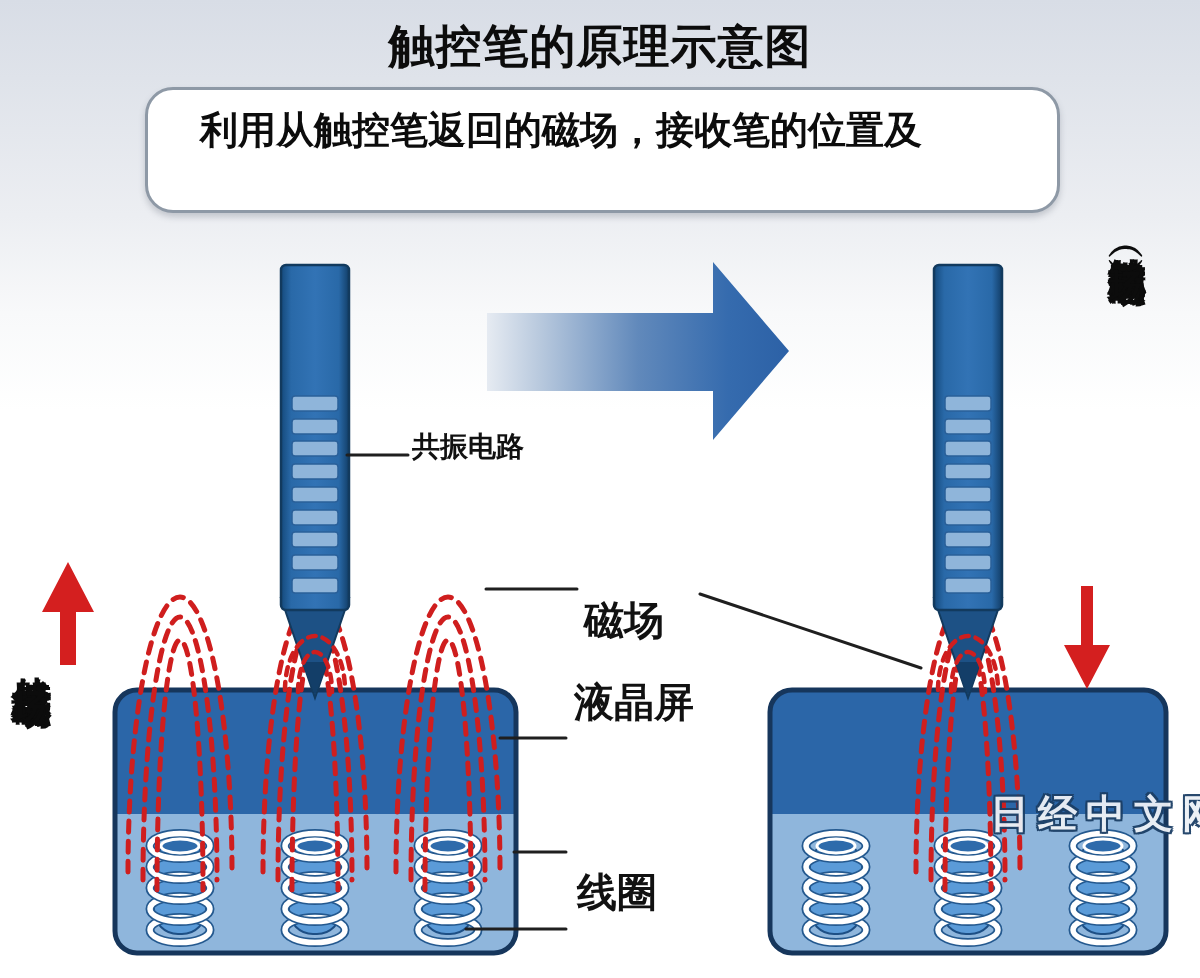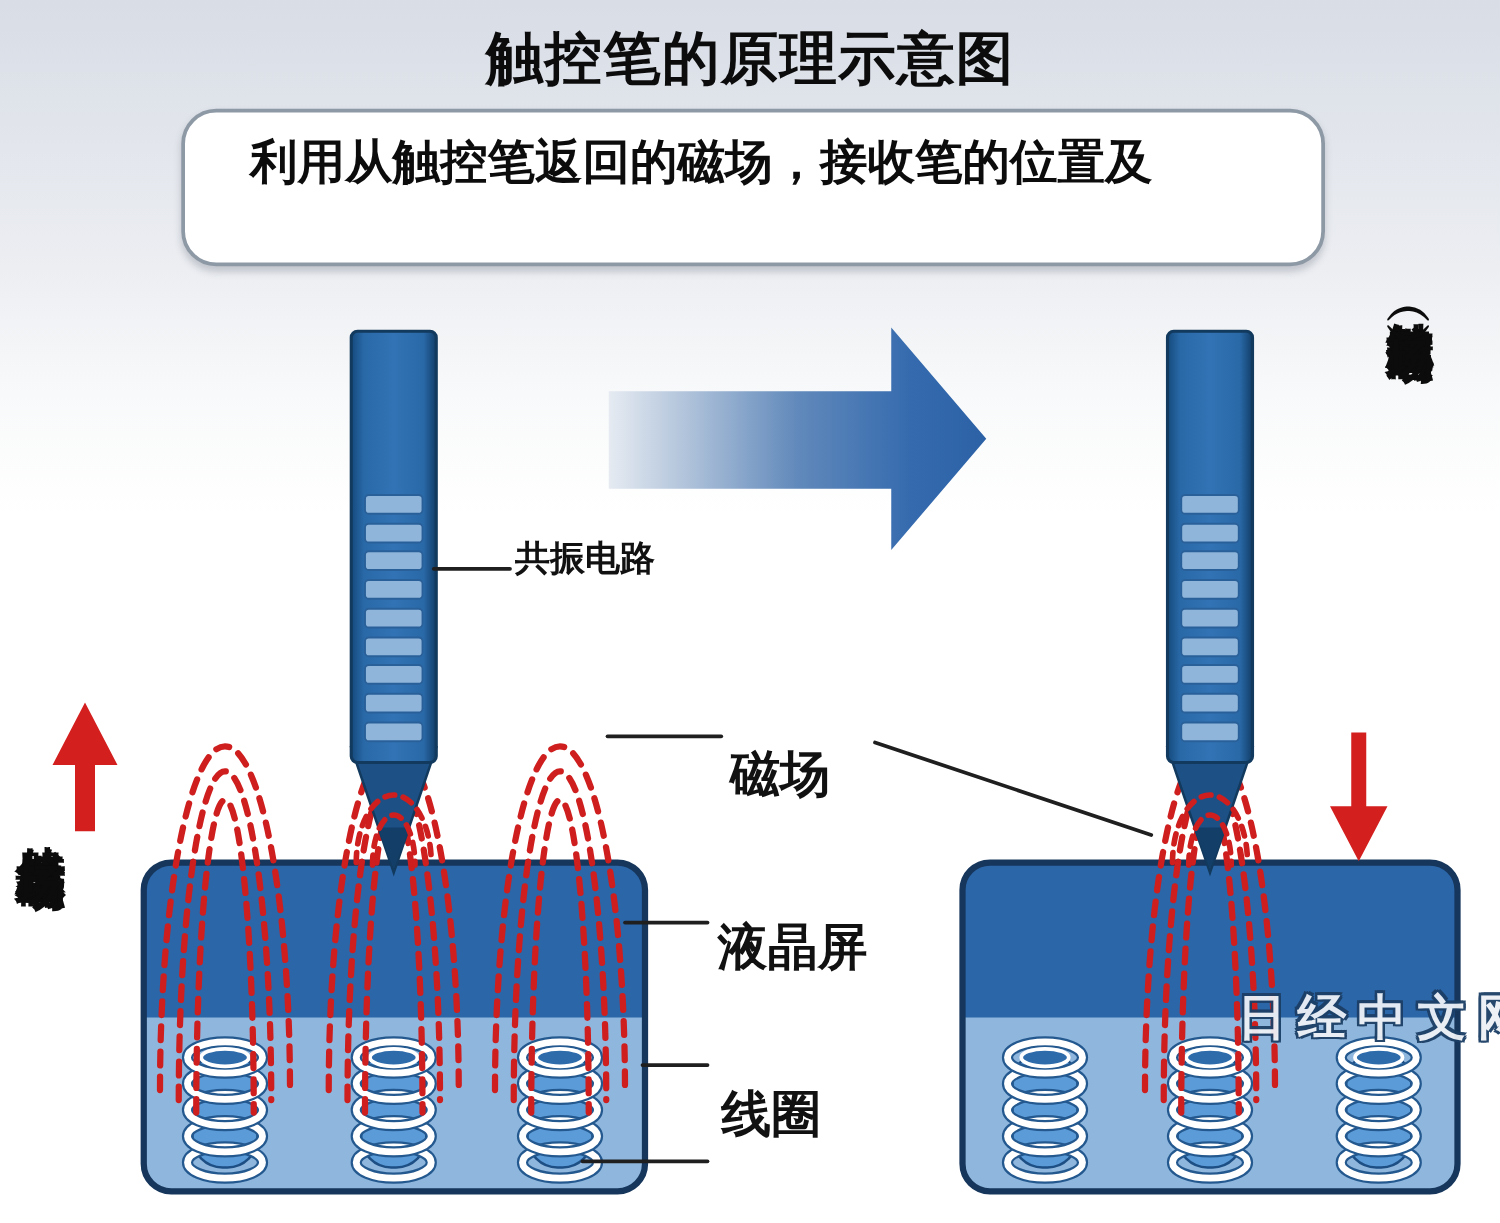--- a/index.html
+++ b/index.html
@@ -170,21 +170,21 @@
       <line x1="486" y1="589" x2="577" y2="589"></line>
       <line x1="700" y1="594" x2="921" y2="668"></line>
       <line x1="500" y1="738" x2="566" y2="738"></line>
       <line x1="514" y1="852" x2="566" y2="852"></line>
       <line x1="466" y1="929" x2="566" y2="929"></line>
     </g>
   </svg>
 
   <div class="callout" style="left:412px;top:433px;font-size:28px;">共振电路</div>
   <div class="callout" style="left:584px;top:556px;margin-top:44px;">磁场</div>
-  <div class="callout" style="left:574px;top:738px;">液晶屏</div>
+  <div class="callout" style="left:574px;top:682px;">液晶屏</div>
   <div class="callout" style="left:577px;top:872px;">线圈</div>
 
   <div class="vlabel" style="left:12px;top:644px;">从传感器发出磁场</div>
   <div class="vlabel right" style="left:1108px;top:228px;">从触控笔发出（返回）磁场</div>
 
   <div class="watermark">日经中文网</div>
 
 </div>
 
 </body></html>

